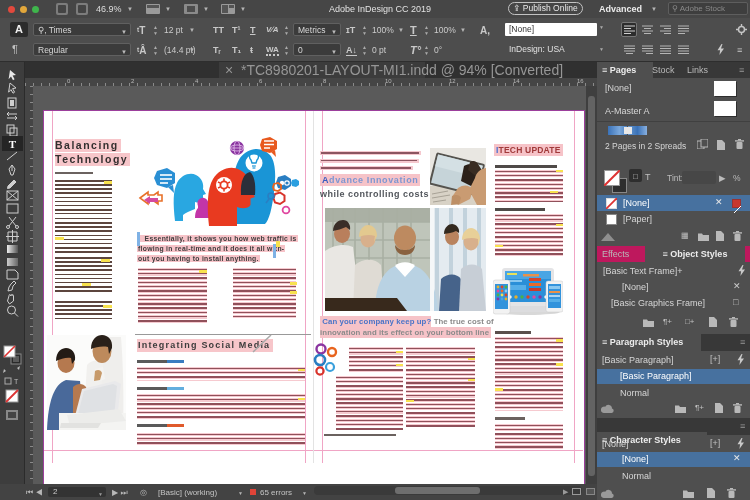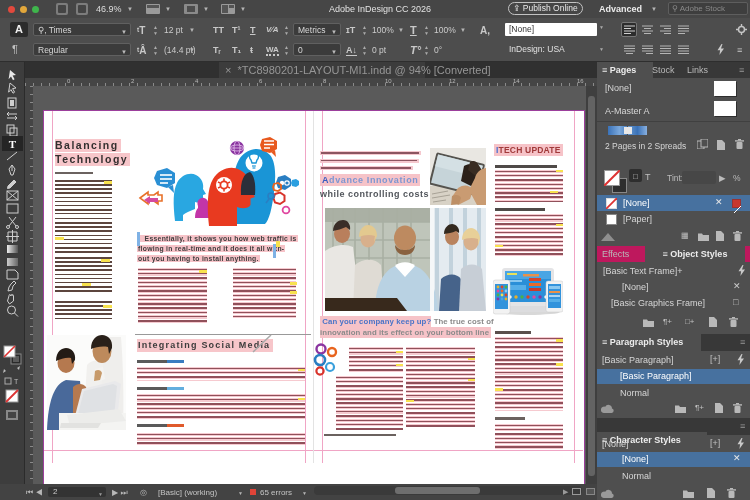--- a/index.html
+++ b/index.html
@@ -57,21 +57,21 @@
     <div class="carat" style="left:165px;top:6px">▼</div>
     <div class="abs" style="left:184px;top:4px;width:14px;height:10px;background:#8a8a8a;border-radius:1px">
         <div class="abs" style="left:3px;top:2px;width:8px;height:6px;background:#4d4d4d"></div>
       </div>
     <div class="carat" style="left:203px;top:6px">▼</div>
     <div class="abs" style="left:221px;top:4px;width:14px;height:10px;background:#9a9a9a;border-radius:1px">
         <div class="abs" style="left:1px;top:1px;width:6px;height:8px;background:#555"></div>
         <div class="abs" style="left:8px;top:1px;width:5px;height:3px;background:#555"></div>
       </div>
     <div class="carat" style="left:240px;top:6px">▼</div>
-    <div class="abs txt" style="left:329px;top:4px;color:#e2e2e2">Adobe InDesign CC 2026</div>
+    <div class="abs txt" style="left:329px;top:4px;color:#e2e2e2">Adobe InDesign CC 2019</div>
     <div class="abs" style="left:508px;top:2px;width:75px;height:13px;border:1px solid #c3c3c3;border-radius:7px;color:#e8e8e8;font-size:8.5px;line-height:11px;text-align:center">⇪ Publish Online</div>
     <div class="abs txt" style="left:599px;top:4px;color:#ececec;font-weight:bold">Advanced</div>
     <div class="carat" style="left:651px;top:6px">▼</div>
     <div class="abs" style="left:668px;top:2px;width:80px;height:13px;background:#3e3e3e;border:1px solid #5e5e5e;border-radius:2px;color:#8a8a8a;font-size:8px;line-height:11px;padding-left:3px">⚲ Adobe Stock</div>
   </div>
   <div class="abs" id="ctrlbar">
     <div class="abs" style="left:10px;top:4px;width:18px;height:15px;background:#2c2c2c;border-radius:2px;color:#eee;font-size:11px;font-weight:bold;text-align:center;line-height:15px">A</div>
     <div class="abs" style="left:12px;top:24px;width:14px;height:14px;color:#c0c0c0;font-size:11px;line-height:14px">¶</div>
     <div class="field" style="left:33px;top:5px;width:98px;height:13px">⚲, Times<span class="abs" style="right:3px;top:2px;font-size:6px;color:#bbb">▼</span></div>
     <div class="field" style="left:33px;top:25px;width:98px;height:13px">Regular<span class="abs" style="right:3px;top:2px;font-size:6px;color:#bbb">▼</span></div>
@@ -188,21 +188,21 @@
         <g stroke="#c4c4c4" stroke-width="1.4">
           <line x1="5.5" y1="0" x2="5.5" y2="2"></line>
           <line x1="5.5" y1="9" x2="5.5" y2="11"></line>
           <line x1="0" y1="5.5" x2="2" y2="5.5"></line>
           <line x1="9" y1="5.5" x2="11" y2="5.5"></line>
         </g>
       </svg>
     <div class="icn" style="left:737px;top:27px;font-size:9px;color:#c8c8c8">≡</div>
   </div>
   <div class="abs" id="tabbar">
-    <div class="abs" style="left:194px;top:0;width:206px;height:16px;background:#3c3c3c;color:#969696;font-size:11px;line-height:16px;padding-left:6px;white-space:nowrap"><span>×</span>&nbsp; *TC8980201-LAYOUT-MI1.indd @ 94% [Converted]</div>
+    <div class="abs" style="left:194px;top:0;width:206px;height:16px;background:#3c3c3c;color:#969696;font-size:14px;line-height:16px;padding-left:6px;white-space:nowrap"><span>×</span>&nbsp; *TC8980201-LAYOUT-MI1.indd @ 94% [Converted]</div>
   </div>
   <div class="abs" id="ptabbar">
     <div class="abs" style="left:0;top:0;width:56px;height:16px;background:#4f4f4f;color:#ececec;font-size:9px;font-weight:bold;line-height:16px;padding-left:5px">≡ Pages</div>
     <div class="abs" style="left:55px;top:0;color:#b9b9b9;font-size:9px;line-height:16px">Stock</div>
     <div class="abs" style="left:90px;top:0;color:#b9b9b9;font-size:9px;line-height:16px">Links</div>
       <div class="abs" style="left:142px;top:0;color:#999;font-size:9px;line-height:16px">≡</div>
   </div>
   <div class="abs" id="toolbar">
     <svg width="25" height="422" style="position:absolute;left:0;top:0">
       <g fill="#cfcfcf" stroke="none">

